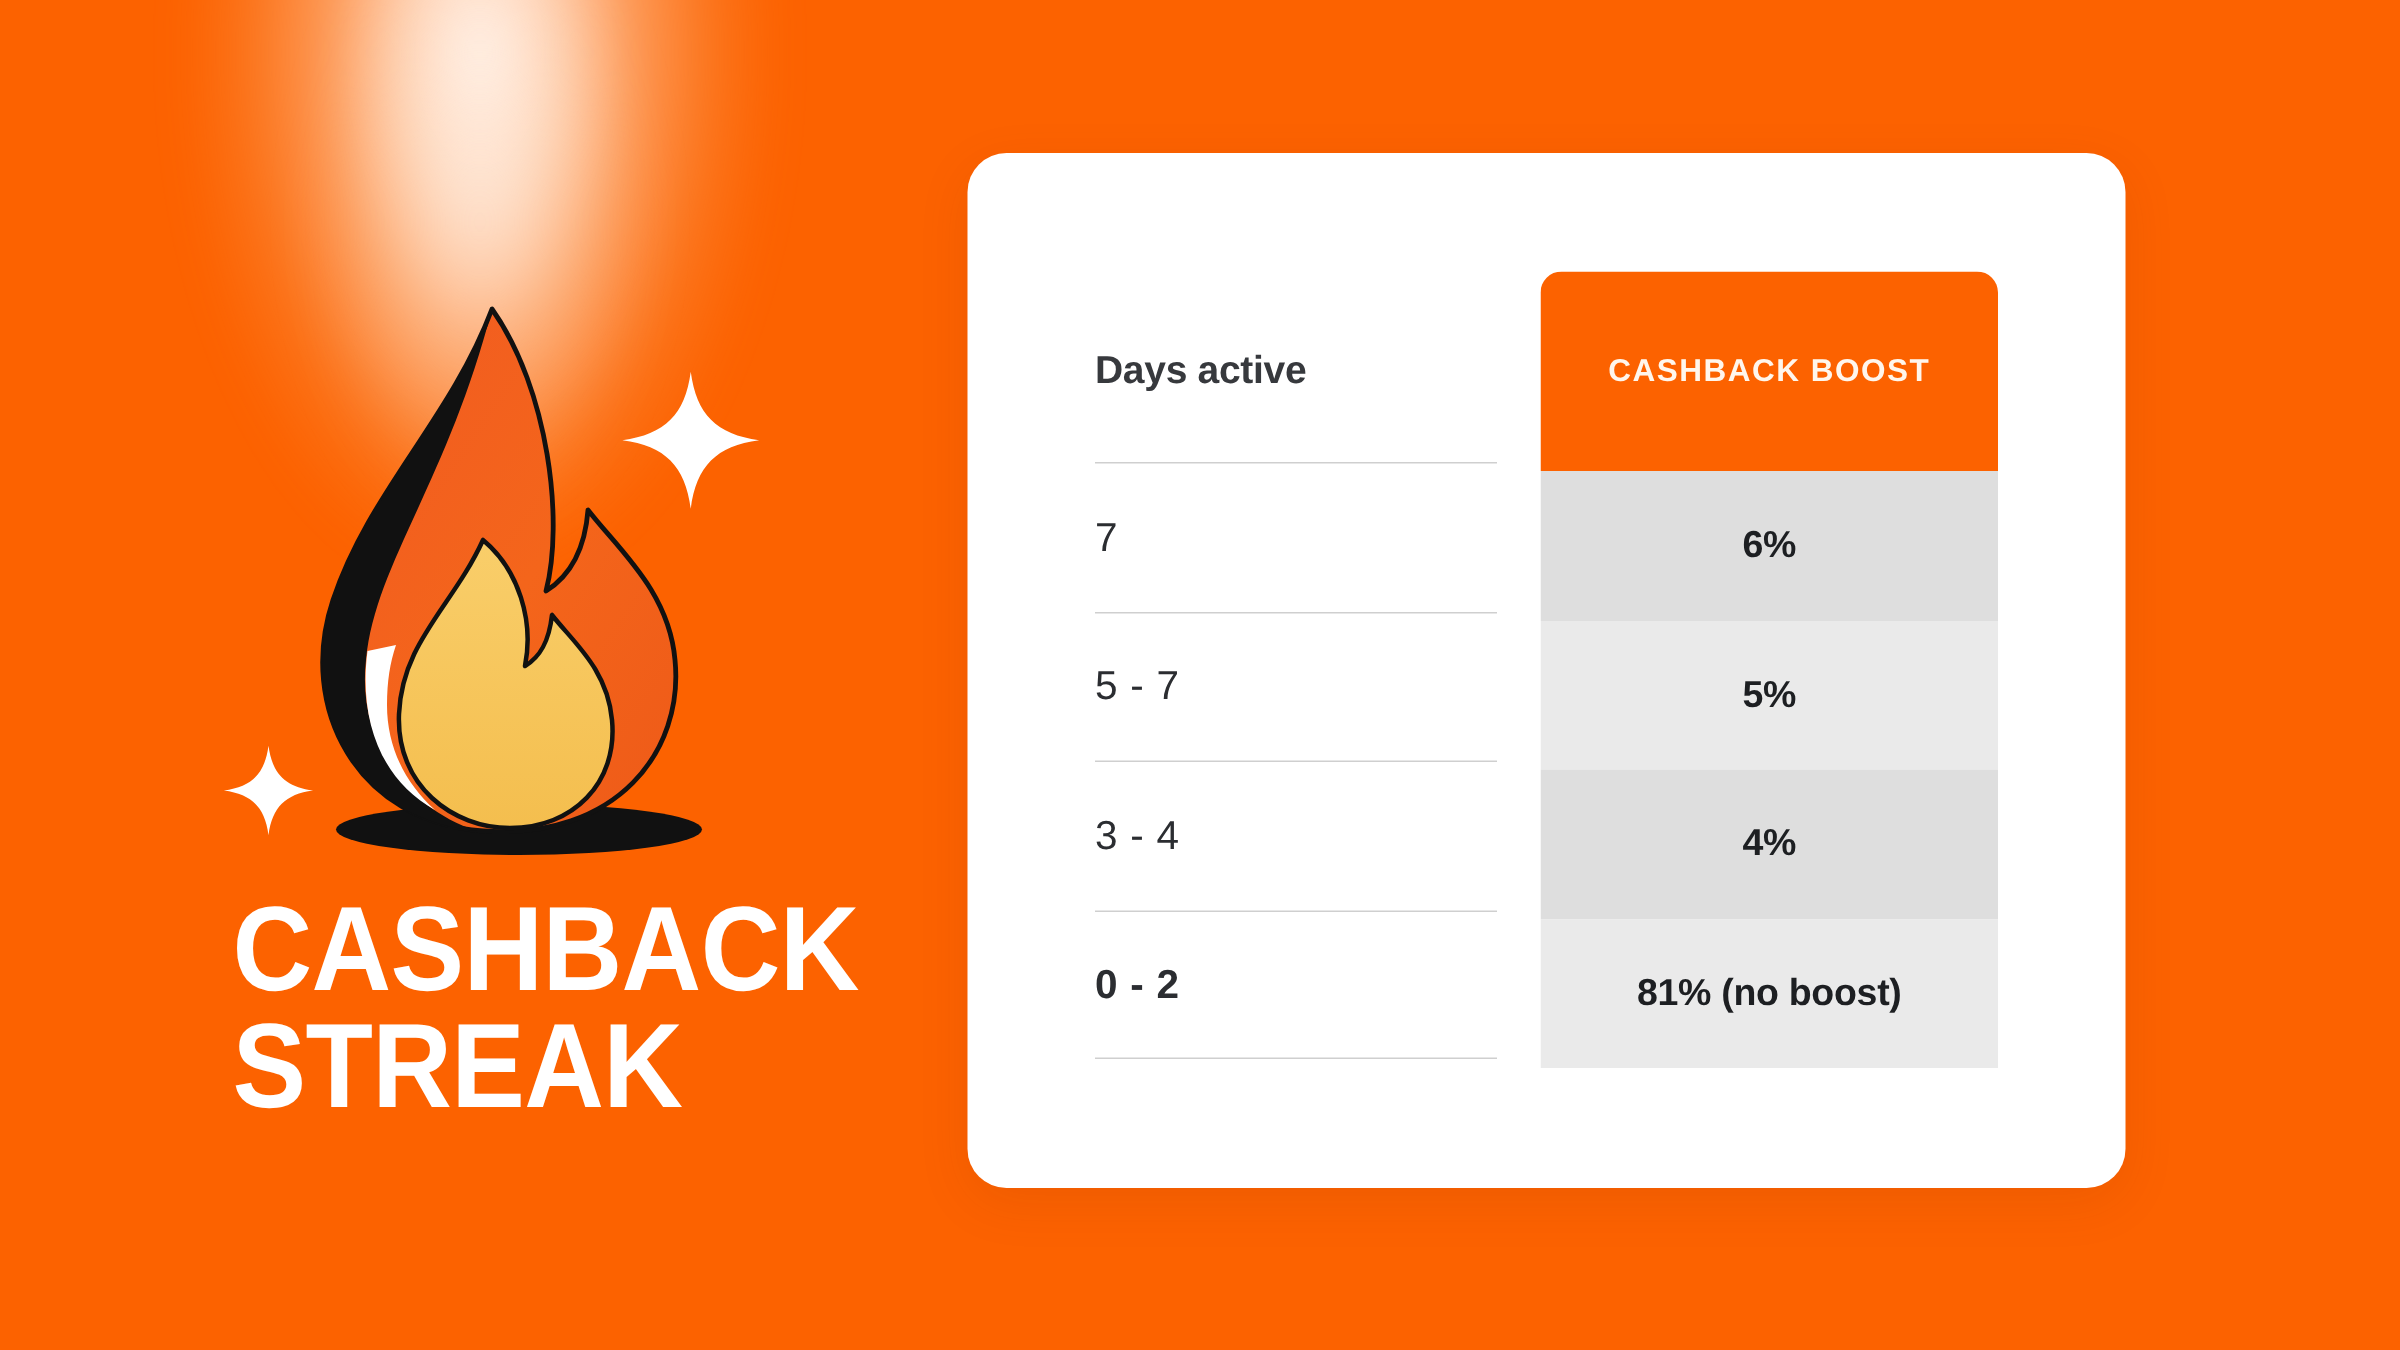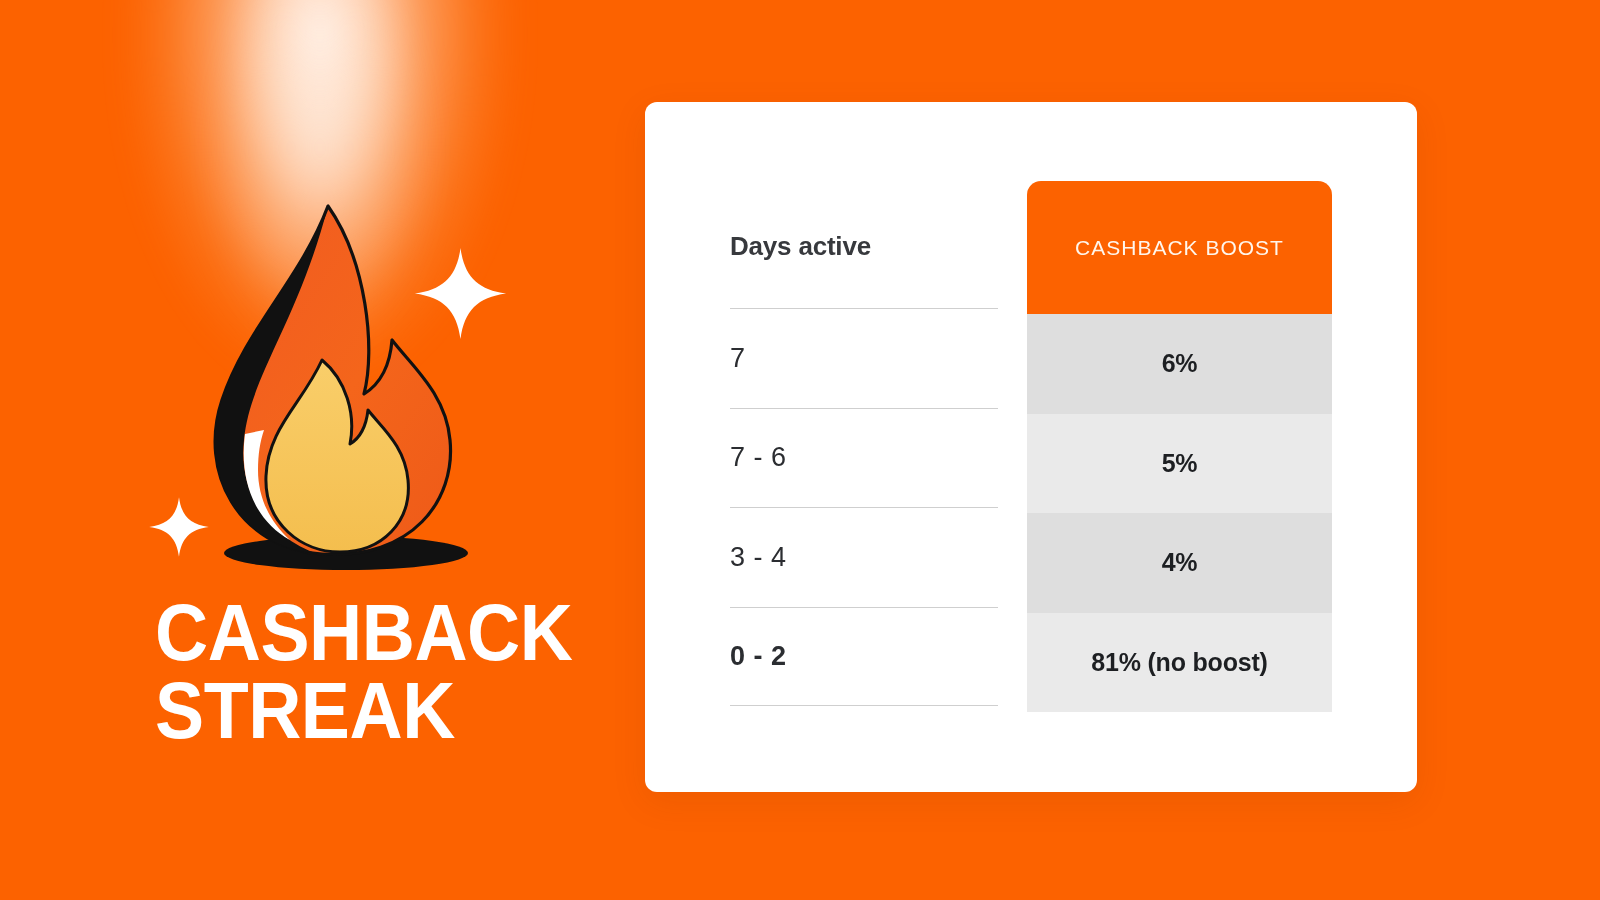--- a/index.html
+++ b/index.html
@@ -80,21 +80,21 @@
   #brand-title .line { display: block; white-space: nowrap; }
 
   
   #card {
     position: absolute;
     left: 645px;
     top: 102px;
     width: 772px;
     height: 690px;
     background: #ffffff;
-    border-radius: 12px;
+    border-radius: 26px;
     box-shadow: 0 10px 34px rgba(120,40,0,0.10);
   }
 
   #table {
     position: absolute;
     left: 0; top: 0;
     width: 100%; height: 100%;
   }
 
   
@@ -137,21 +137,21 @@
     overflow: hidden;
   }
   .boost-head {
     height: 133px;
     background: #fc6200;
     display: flex;
     align-items: center;
     justify-content: center;
     color: #fff6ec;
     font-size: 21px;
-    font-weight: normal;
+    font-weight: bold;
     letter-spacing: 1.0px;
     text-transform: uppercase;
   }
   .boost-cell {
     height: 99.5px;
     display: flex;
     align-items: center;
     justify-content: center;
     font-size: 25px;
     font-weight: bold;
@@ -226,21 +226,21 @@
     <span class="line">STREAK</span>
   </div>
 </div>
 
 <div id="card">
   <div id="table">
 
     <div id="days-col">
       <div class="days-head">Days active</div>
       <div class="days-cell">7</div>
-      <div class="days-cell">7 - 6</div>
+      <div class="days-cell">5 - 7</div>
       <div class="days-cell">3 - 4</div>
       <div class="days-cell last">0 - 2</div>
     </div>
 
     <div id="boost-col">
       <div class="boost-head">CASHBACK BOOST</div>
       <div class="boost-cell dark">6%</div>
       <div class="boost-cell light">5%</div>
       <div class="boost-cell dark">4%</div>
       <div class="boost-cell light">81% (no boost)</div>

